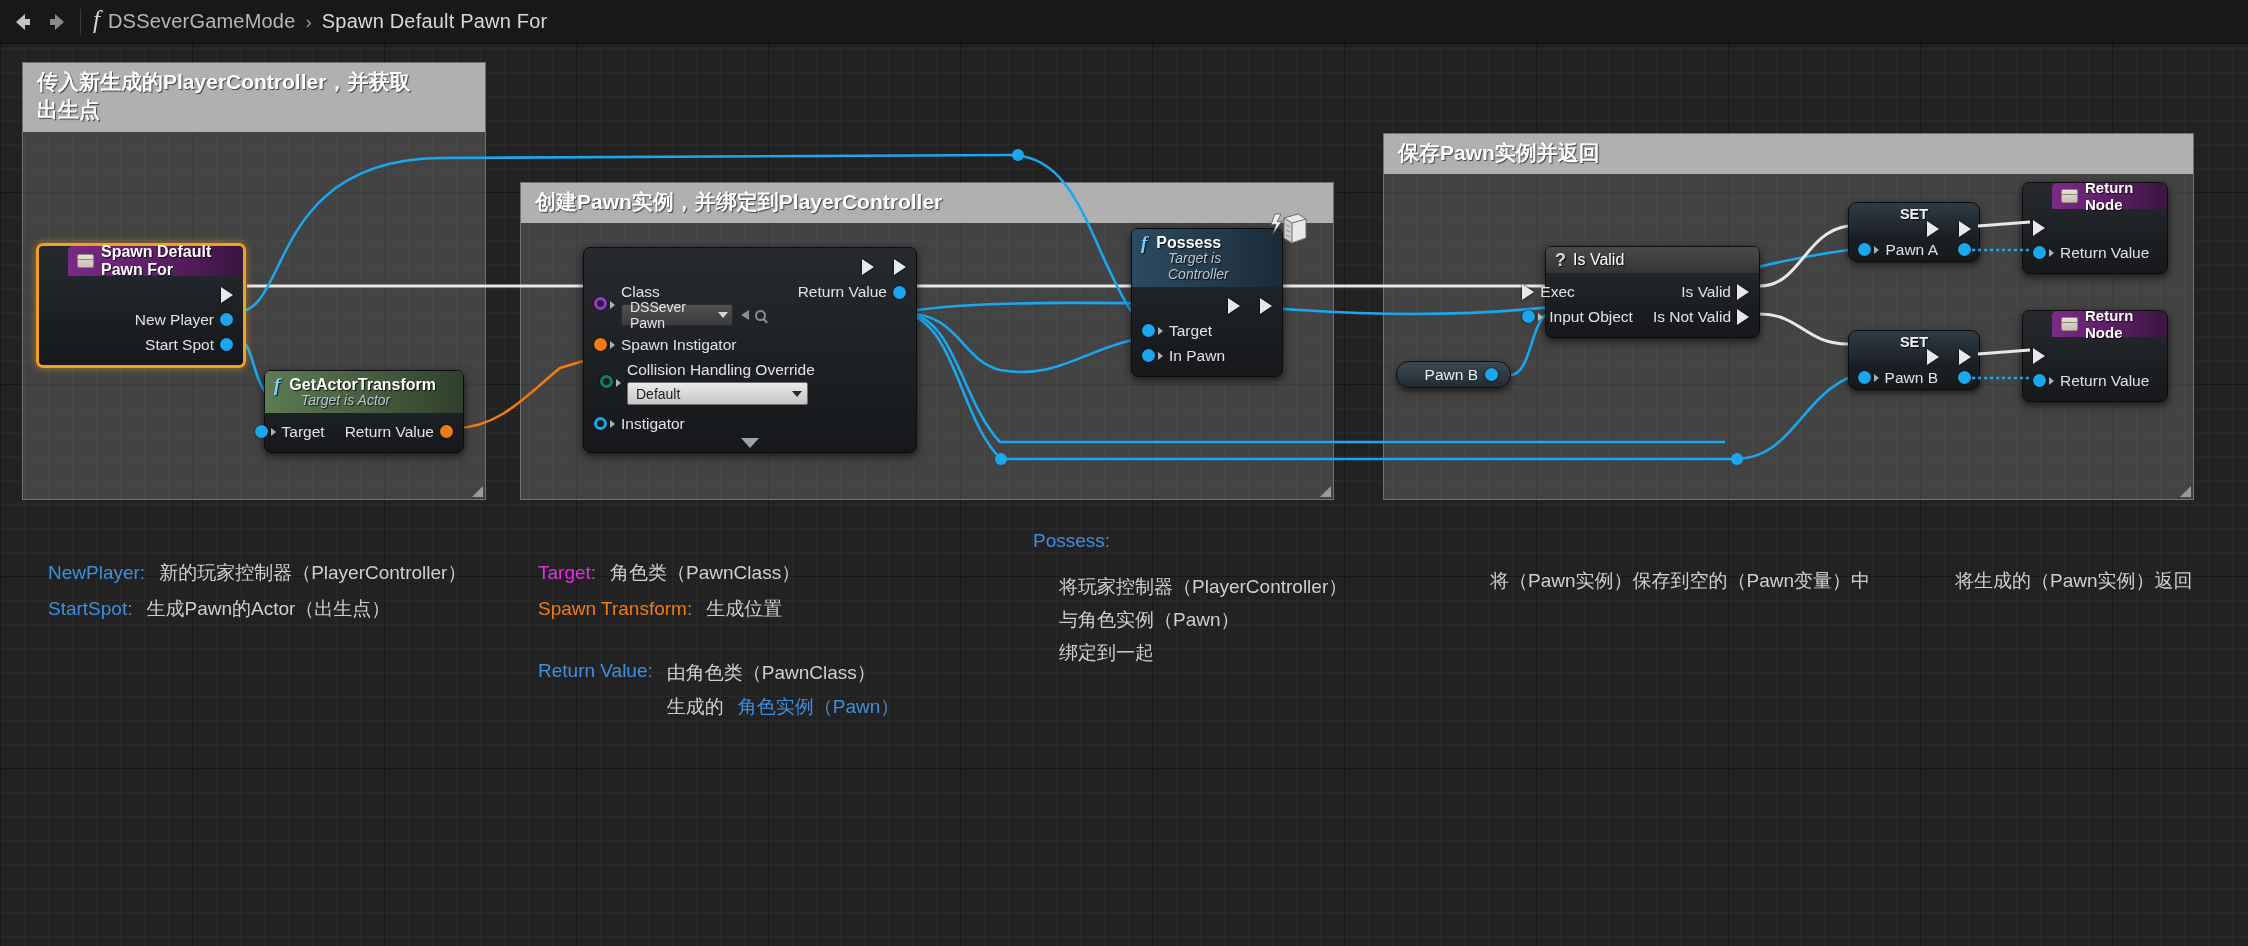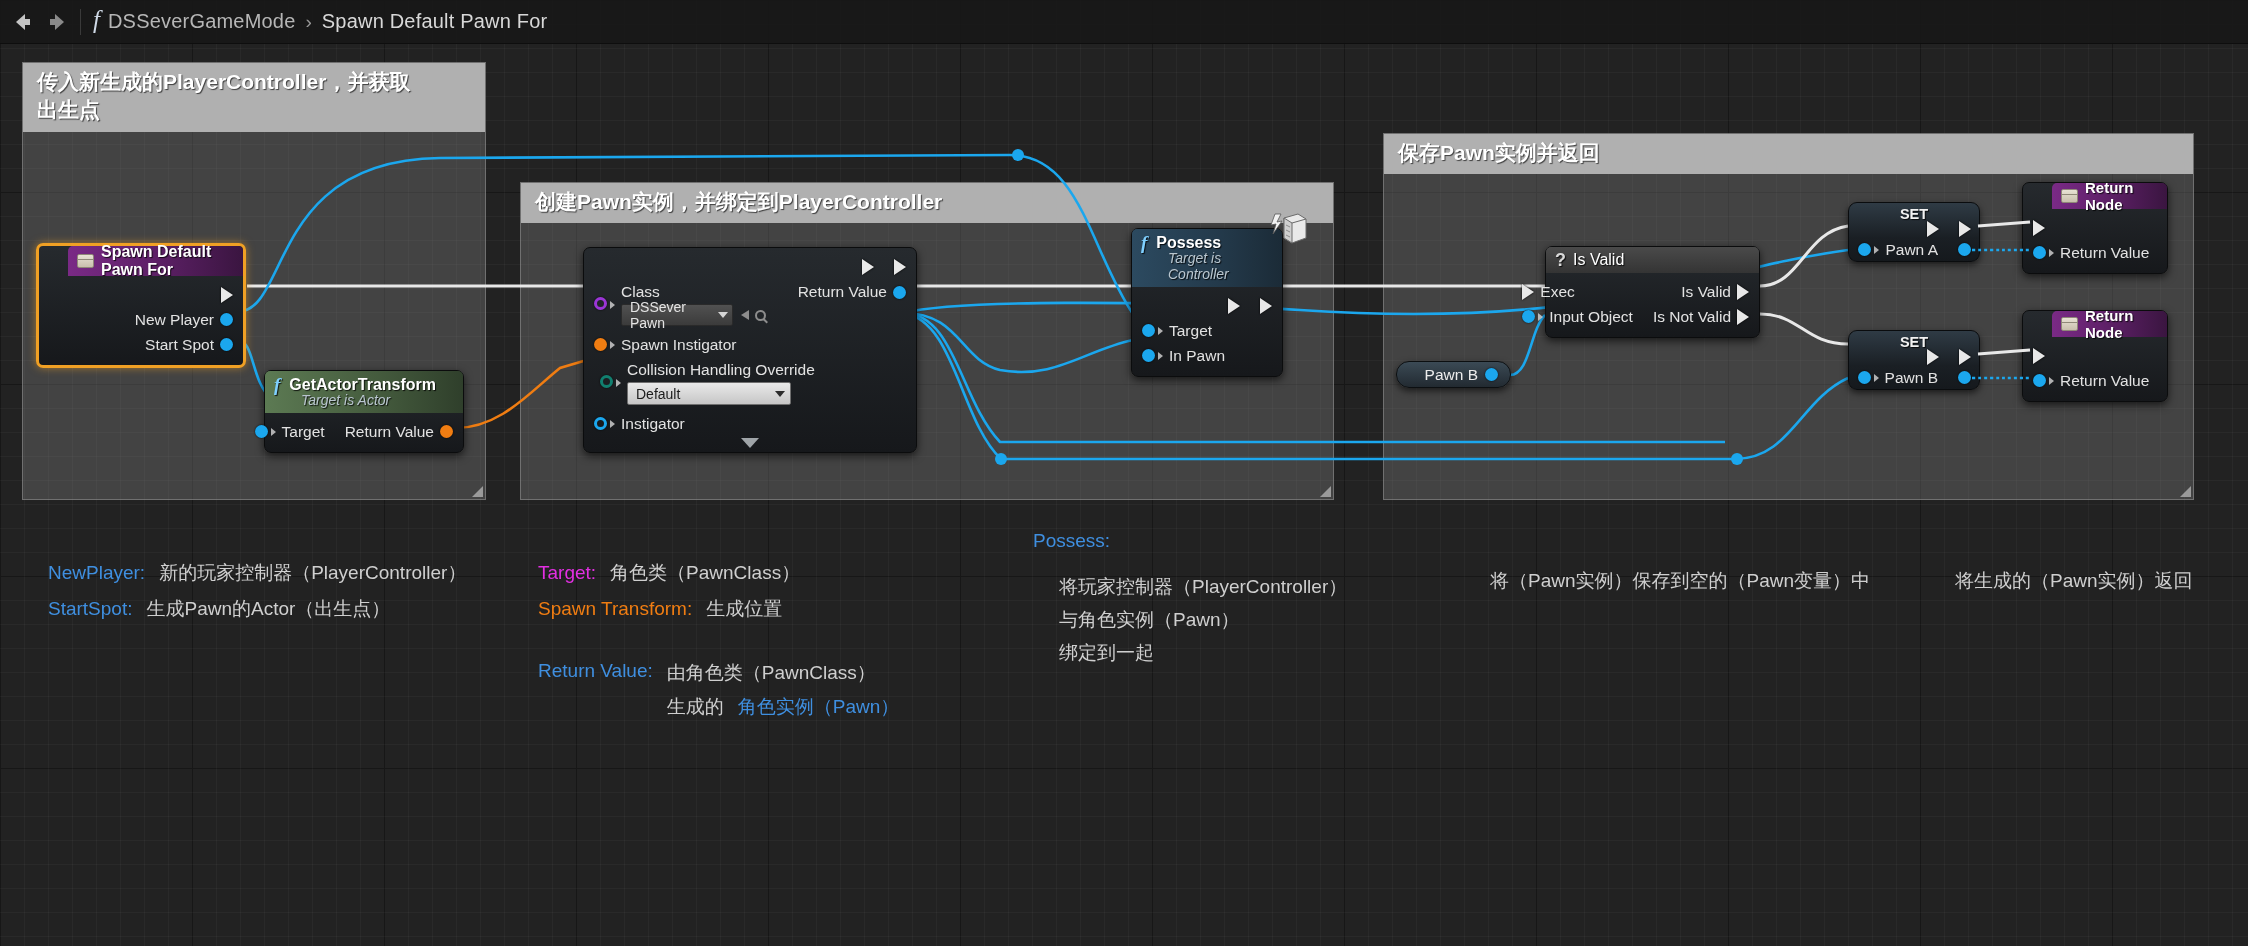--- a/index.html
+++ b/index.html
@@ -458,21 +458,21 @@
         <span class="dot transform"></span>
         <span class="arrowlet"></span>
         <span class="pin-label">Spawn Instigator</span>
       </div>
 
       <div style="display:flex; align-items:flex-start; gap:6px; padding:4px 10px 0 16px;">
         <span class="dot enum" style="margin-top:14px;"></span>
         <span class="arrowlet" style="margin-top:18px;"></span>
         <div>
           <div class="pin-label">Collision Handling Override</div>
-          <div class="combo" style="width:164px; margin-top:3px;">
+          <div class="combo" style="width:181px; margin-top:3px;">
             <span>Default</span>
             <span class="caret"></span>
           </div>
         </div>
       </div>
 
       <div class="pin" style="margin-top:6px;">
         <span class="dot hollow-obj"></span>
         <span class="arrowlet"></span>
         <span class="pin-label">Instigator</span>

